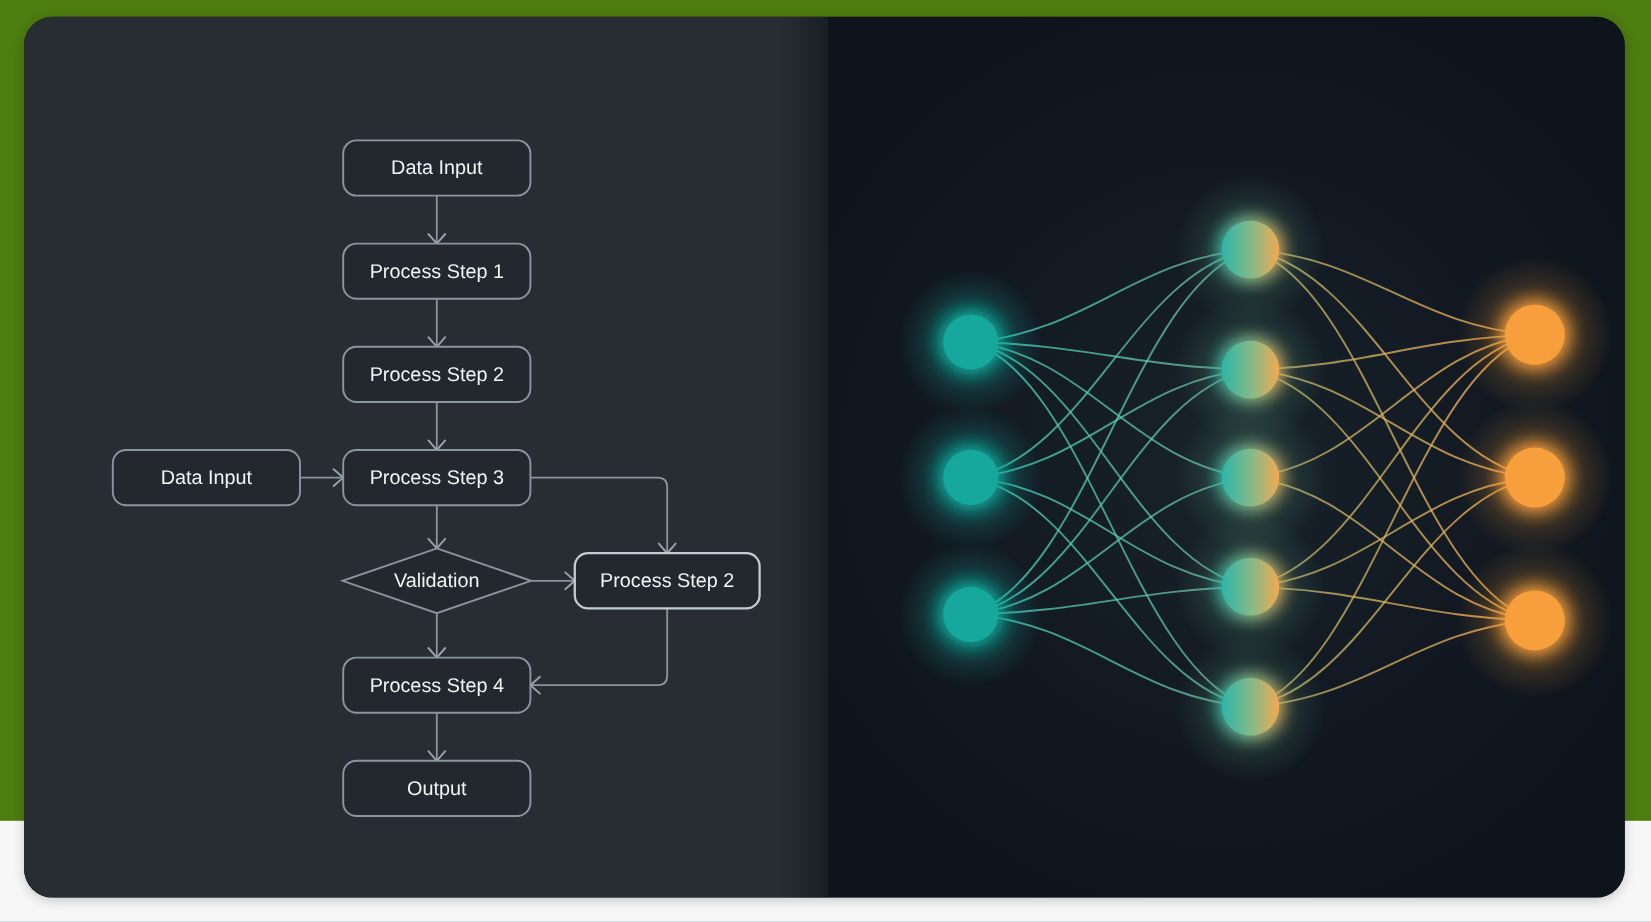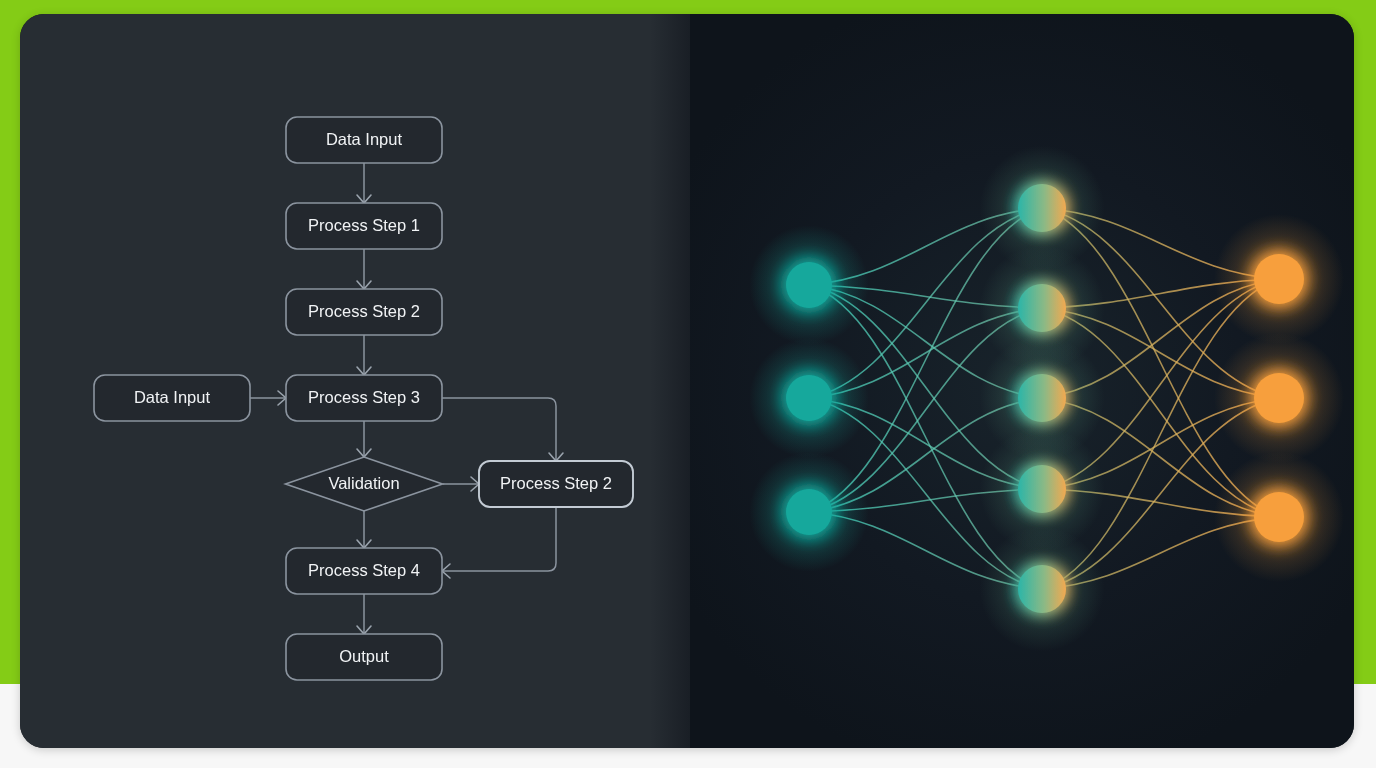--- a/index.html
+++ b/index.html
@@ -9,21 +9,21 @@
     width: 1376px;
     height: 768px;
     overflow: hidden;
     font-family: "Liberation Sans", sans-serif;
   }
 
   #stage {
     position: relative;
     width: 1376px;
     height: 684px;
-    background: #84cc16;
+    background: #4d7c0f;
   }
 
   
   #card {
     position: absolute;
     left: 20px;
     top: 14px;
     width: 1334px;
     height: 734px;
     border-radius: 24px;

